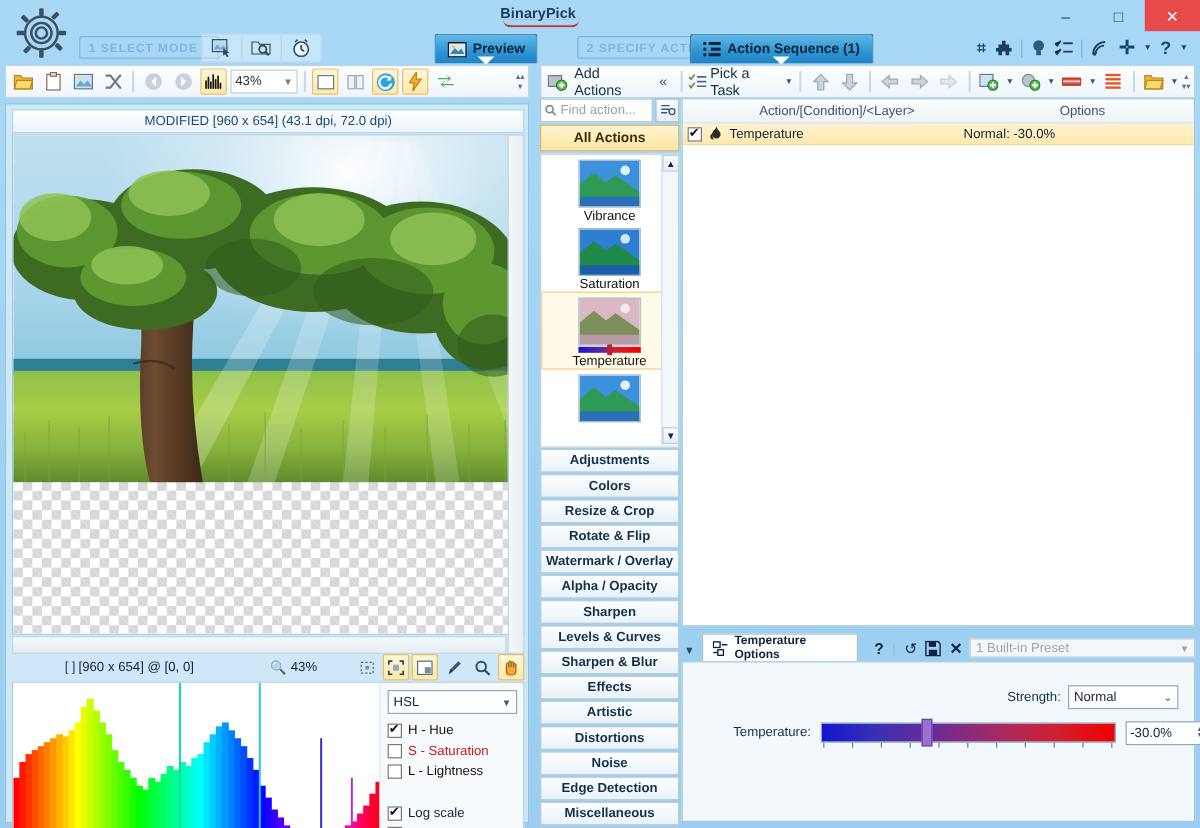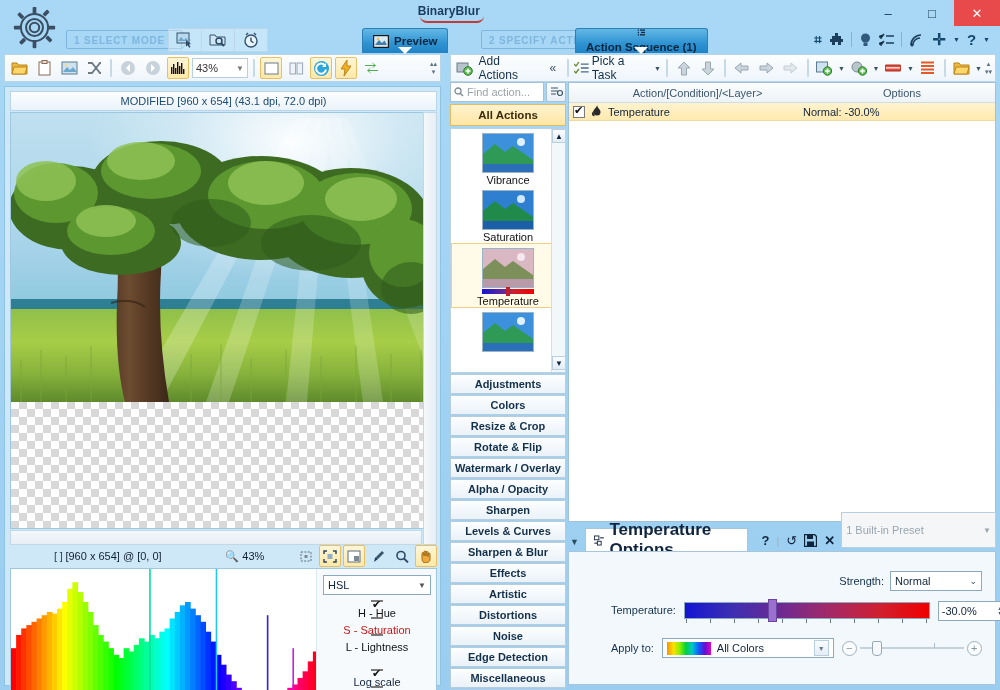--- a/index.html
+++ b/index.html
@@ -74,21 +74,21 @@
   .scrolly { position:absolute; left:418px; top:25px; width:14px; height:433px;
       background:linear-gradient(90deg,#f4f8fb,#e6eef5); border:1px solid #c3d8e6; }
   .infobar { position:absolute; left:5px; top:459px; width:427px; height:20px;
       display:flex; align-items:center; font-size:11px; color:#123; }
 
   
   .histbox { position:absolute; left:5px; top:481px; width:427px; height:167px;
      background:#fff; border:1px solid #9ec7e2; display:flex; }
   .histcanvas { position:relative; width:307px; height:165px; background:#fff; overflow:hidden;}
   .histside { width:120px; padding:6px 5px 0 6px; background:#f7fafc; border-left:1px solid #dbe7ef;}
-  .cbx { display:flex; align-items:center; gap:5px; height:17px; font-size:11px;flex-direction:column;}
+  .cbx { display:flex; align-items:center; gap:5px; height:17px; font-size:11px;}
   .box { width:12px; height:12px; border:1px solid #7a7a7a; background:#fff; position:relative;}
   .box.ck:after{ content:"✔"; position:absolute; left:0px; top:-3px; font-size:11px; color:#111;}
   .selcombo{ width:108px; height:20px; border:1px solid #8ba9bf; background:#fff; display:flex;
      align-items:center; padding:0 4px; font-size:11px; margin-bottom:5px;}
 
   
   .midpane { position:absolute; left:450px; top:82px; width:116px; height:604px; }
   .findrow { display:flex; height:20px; margin-bottom:2px; }
   .findbox { flex:1; border:1px solid #a7c2d6; background:#fff; display:flex; align-items:center;
      gap:3px; padding:0 3px; font-size:11px; color:#9aa4ab; }
@@ -111,23 +111,23 @@
   
   .seqpane { position:absolute; left:568px; top:82px; width:428px; height:440px;
      background:#fff; border:1px solid #9fc2da; }
   .seqhdr { height:20px; background:linear-gradient(180deg,#fcfdfe,#edf3f8); border-bottom:1px solid #cdddea;
      display:flex; font-size:11px; color:#3c566c;}
   .seqrow { height:18px; display:flex; align-items:center; font-size:11px;
      background:linear-gradient(180deg,#fff3cf,#ffe9ae); border-bottom:1px solid #ecd9a4;}
   .optpane { position:absolute; left:568px; top:527px; width:428px; height:159px; }
   .opttabs { display:flex; align-items:flex-end; height:24px; }
   .opttab { height:23px; border:1px solid #a8c6da; border-bottom:none; background:#fff;
-     display:flex; align-items:center; gap:5px; padding:0 8px; font-size:17px; font-weight:700; color:#10243d;}
+     display:flex; align-items:center; gap:5px; padding:0 8px; font-size:10px; font-weight:700; color:#10243d;}
   .optbody { height:134px; background:#f2f8fc; border:1px solid #a8c6da; position:relative; }
-  .presetcombo{ width:200px; height:36px; border:1px solid #b9cfe0; background:#f4f6f8; display:flex;
+  .presetcombo{ width:200px; height:16px; border:1px solid #b9cfe0; background:#f4f6f8; display:flex;
      align-items:center; padding:0 4px; font-size:11px; color:#9aa6b0;}
   .selbox { height:20px; border:1px solid #8ba9bf; background:#fff; display:flex; align-items:center;
      padding:0 4px; font-size:11px; }
   .spin { width:70px; height:20px; border:1px solid #8ba9bf; background:#fff; display:flex; align-items:center;
      padding:0 3px; font-size:11px;}
   .gradbar { height:17px; border:1px solid #8ba9bf;
      background:linear-gradient(90deg,#1414d2 0%, #3a2fb4 18%, #6a2a94 38%, #a02a6a 58%, #d02030 80%, #f00000 100%); }
   .ticks { height:5px; position:relative; }
   .ticks i { position:absolute; top:0; width:1px; height:4px; background:#6b7b88;}
   .thumbv { position:absolute; width:9px; height:23px; background:#9b6fd0; border:1px solid #6b46a0; top:-3px;}
@@ -159,21 +159,21 @@
         <rect x="2" y="22" width="7" height="4" rx="1"></rect>
           <rect x="39" y="22" width="7" height="4" rx="1"></rect>
         <rect x="7" y="8" width="4" height="7" rx="1" transform="rotate(-45 9 11)"></rect>
         <rect x="37" y="33" width="4" height="7" rx="1" transform="rotate(-45 39 36)"></rect>
         <rect x="8" y="37" width="7" height="4" rx="1" transform="rotate(-45 11 39)"></rect>
         <rect x="33" y="7" width="7" height="4" rx="1" transform="rotate(-45 36 9)"></rect>
       </g>
     </svg>
 
     <div class="brand">
-      <span class="bm-b">Binary</span><span class="bm-m">Blur</span>
+      <span class="bm-b">Binary</span><span class="bm-m">Pick</span>
       <span class="swoosh"></span>
     </div>
 
     <div class="wbtns">
       <div class="wbtn">–</div>
       <div class="wbtn">□</div>
       <div class="wbtn close">✕</div>
     </div>
   </div>
 
@@ -209,21 +209,21 @@
           <rect x="0" y="0" width="16" height="13" fill="#1a1a1a"></rect>
           <rect x="1.2" y="1.2" width="13.6" height="10.6" fill="#d9e9f5"></rect>
           <path d="M2 10l4-5 3 3 2.5-2.5L14 10z" fill="#3f7fa8"></path>
           <circle cx="5" cy="4" r="1.3" fill="#f0c040"></circle>
         </svg>
       <span>Preview</span>
     </div>
 
     <div class="chev" style="left:481px; top:3px;">2 SPECIFY ACTIONS</div>
 
-    <div class="tab sel" style="left:575px; top:1px;flex-direction:column;">
+    <div class="tab sel" style="left:575px; top:1px;">
       <svg width="15" height="14" viewBox="0 0 15 14">
         <g fill="#10243d">
             <rect x="0" y="1" width="2.5" height="2.5"></rect>
             <rect x="0" y="5.7" width="2.5" height="2.5"></rect>
             <rect x="0" y="10.4" width="2.5" height="2.5"></rect>
         <rect x="4.5" y="1" width="10" height="2.5"></rect>
             <rect x="6.5" y="5.7" width="8" height="2.5"></rect>
             <rect x="4.5" y="10.4" width="10" height="2.5"></rect>
           </g>
         </svg>
@@ -853,30 +853,15 @@
         </span>
         <span class="spin" style="margin-top:-1px;">
           <span style="flex:1;">-30.0%</span>
           <span style="display:flex; flex-direction:column; line-height:6px; font-size:7px; color:#3a5468;">
             <span>▲</span>
             <span>▼</span>
           </span>
         </span>
       </div>
 
-      <div style="position:absolute; left:42px; top:86px; display:flex; align-items:center; gap:8px;">
-        <span class="lbl">Apply to:</span>
-        <span class="selbox" style="width:172px;">
-          <span class="hueband"></span>
-          <span style="flex:1; margin-left:6px;">All Colors</span>
-          <span style="width:15px; height:16px; border:1px solid #b9cfe0; background:linear-gradient(180deg,#fafdff,#e3edf4); display:flex; align-items:center; justify-content:center; font-size:7px; color:#6a7c88;">▼</span>
-        </span>
-        <span class="minislider">
-          <span class="line"></span>
-          <span class="circ">−</span>
-          <span class="mthumb"></span>
-          <span style="position:absolute; left:92px; top:5px; width:1px; height:5px; background:#b0bcc5;"></span>
-          <span class="circ" style="position:absolute; right:0;">+</span>
-        </span>
-      </div>
     </div>
   </div>
 </div>
 
 </body></html>

